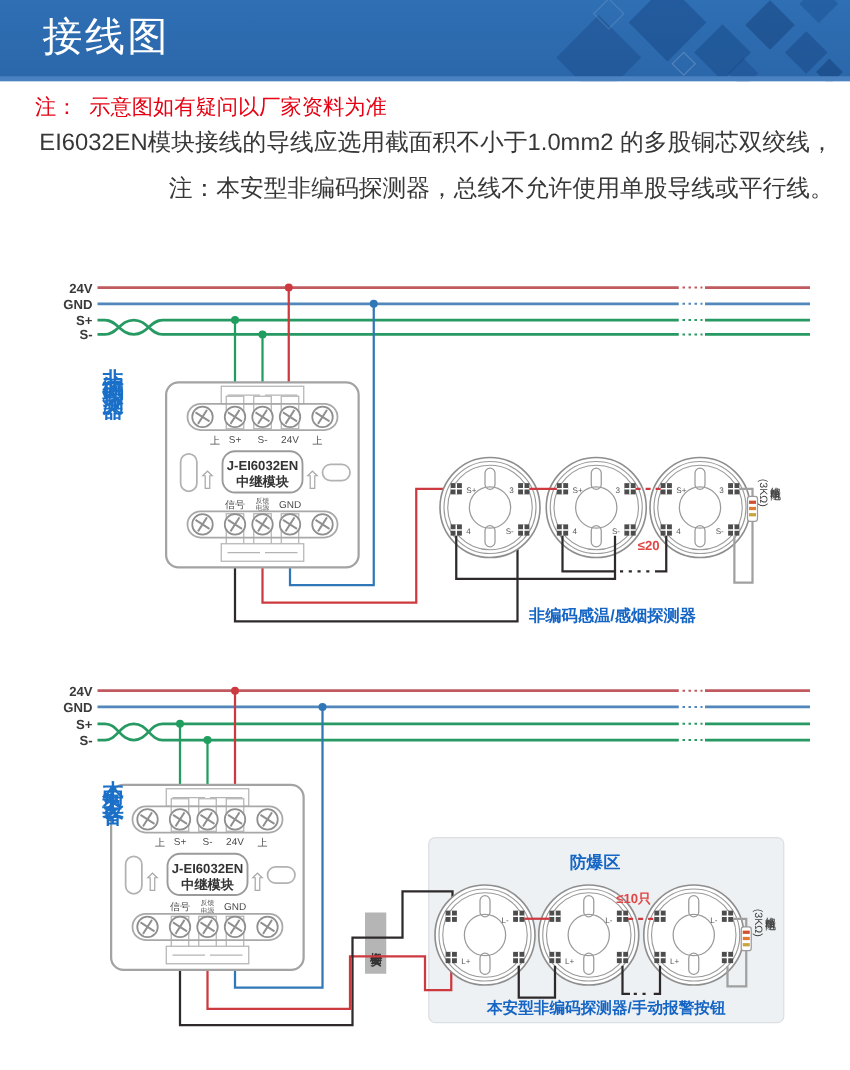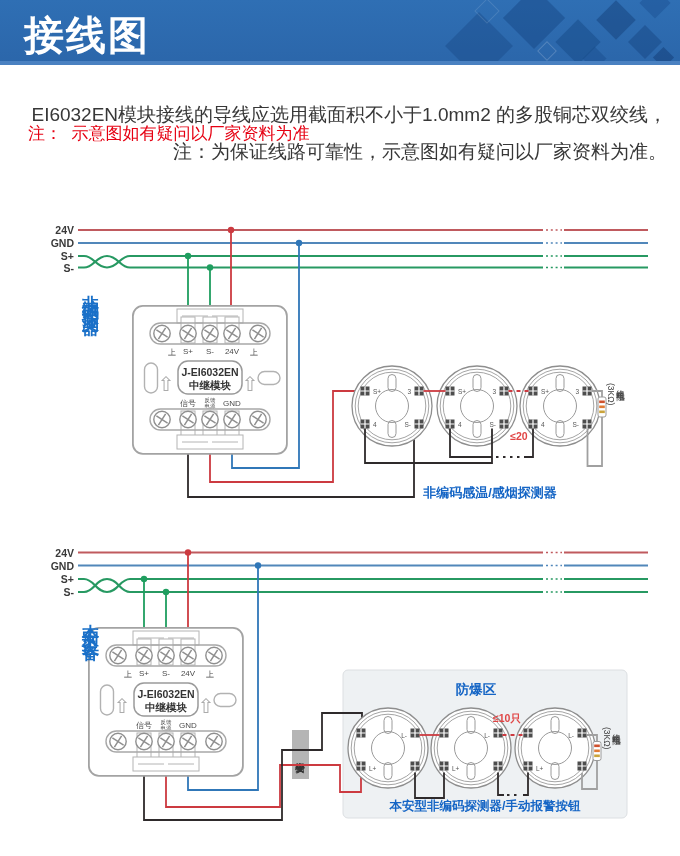--- a/index.html
+++ b/index.html
@@ -2,27 +2,27 @@
 <html><head>
 <meta charset="utf-8">
 <style>
   html,body{margin:0;padding:0;background:#fff;}
   .page{position:relative;width:680px;height:856px;background:#fff;overflow:hidden;
         font-family:"Liberation Sans","DejaVu Sans",sans-serif;}
   
   .header{position:absolute;left:0;top:0;width:680px;height:65px;
           background:linear-gradient(180deg,#2f6fb4,#2b66aa);overflow:hidden;}
   .header-strip{position:absolute;left:0;top:61px;width:680px;height:4px;background:#4a81c1;}
-  .hdr-title{position:absolute;left:24px;top:8px;font-size:40px;font-weight:bold;
+  .hdr-title{position:absolute;left:34px;top:8px;font-size:32px;font-weight:normal;
              color:#fff;letter-spacing:2px;}
   .hdr-model{position:absolute;left:131px;top:11px;font-size:16px;font-weight:600;
              color:#fff;line-height:21px;}
   .cube{position:absolute;transform:rotate(45deg);}
   
-  .warning{position:absolute;left:28px;top:74px;font-size:17px;color:#e60012;white-space:pre;margin-top:48px;}
+  .warning{position:absolute;left:28px;top:74px;font-size:17px;color:#e60012;white-space:pre;}
   .para{position:absolute;left:27px;top:96px;font-size:19px;color:#373737;line-height:37px;width:640px;text-align:right;}
   
   svg{position:absolute;left:0;}
   .side-label{position:absolute;left:79px;writing-mode:vertical-rl;text-orientation:upright;
               font-size:17px;font-weight:bold;color:#1a70c8;letter-spacing:5px;z-index:3;}
   .res-label{position:absolute;display:flex;flex-direction:row;gap:1px;z-index:3;
              font-size:8.5px;color:#3f3f3f;line-height:9px;}
   .res-label .val{writing-mode:vertical-rl;text-orientation:mixed;}
   .res-label .txt{writing-mode:vertical-rl;text-orientation:upright;letter-spacing:1px;}
   .barrier{position:absolute;left:292px;top:730px;width:17px;height:49px;background:#b5b5b5;
@@ -58,21 +58,21 @@
     <div class="cube" style="left:644px;top:-8px;width:22px;height:22px;background:rgba(20,70,135,.35);"></div>
     <div class="cube" style="left:540px;top:44px;width:12px;height:12px;border:1px solid rgba(255,255,255,.18);"></div>
     <div class="cube" style="left:478px;top:2px;width:16px;height:16px;border:1px solid rgba(255,255,255,.12);"></div>
     <div class="hdr-title">接线图</div>
     <div class="header-strip"></div>
   </div>
 
   <div class="warning">注：  示意图如有疑问以厂家资料为准</div>
   <div class="para">
     <div>EI6032EN模块接线的导线应选用截面积不小于1.0mm2 的多股铜芯双绞线，</div>
-    <div>注：为保证线路可靠性，示意图如有疑问以厂家资料为准。</div>
+    <div>注：本安型非编码探测器，总线不允许使用单股导线或平行线。</div>
   </div>
 
   <div class="side-label" style="top:281px;">非编码探测器</div>
   <div class="side-label" style="top:610px;">本安型设备</div>
 
   <div class="res-label" style="left:606px;top:383px;">
     <span class="val">(3KΩ)</span>
     <span class="txt">终端电阻</span>
   </div>
   <div class="res-label" style="left:602px;top:727px;">

